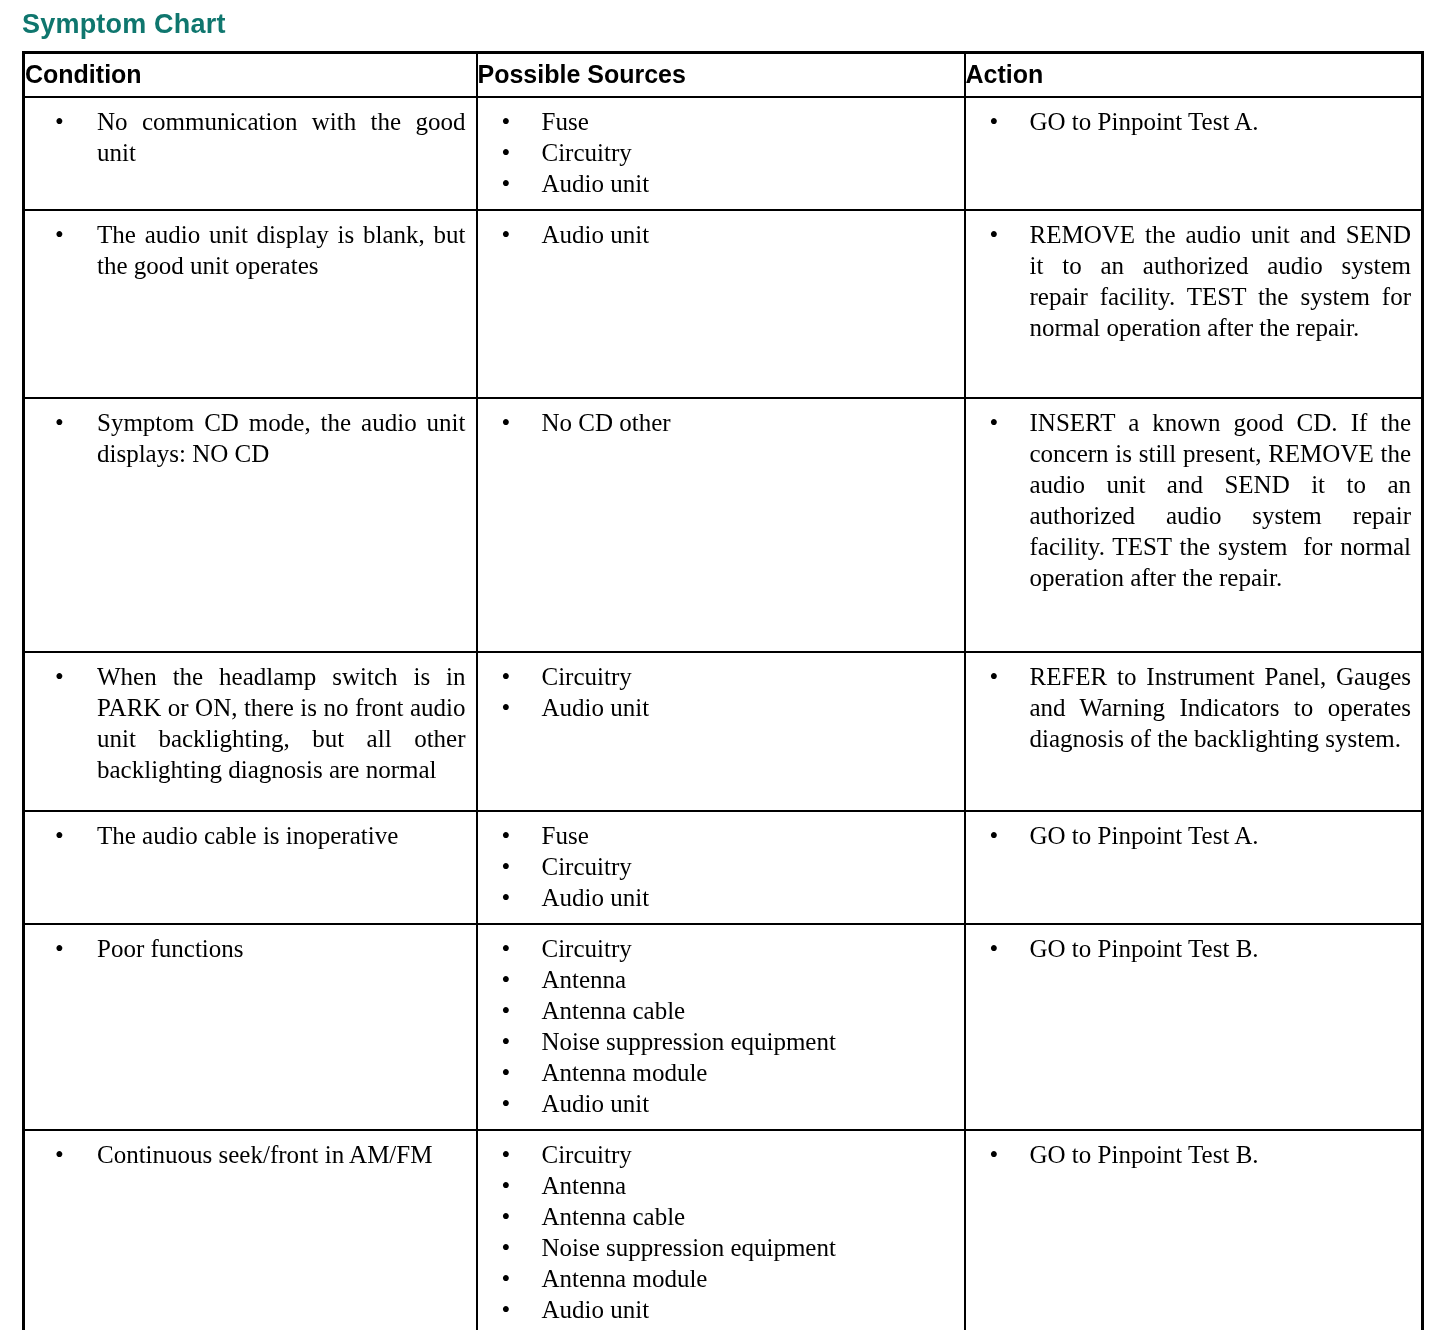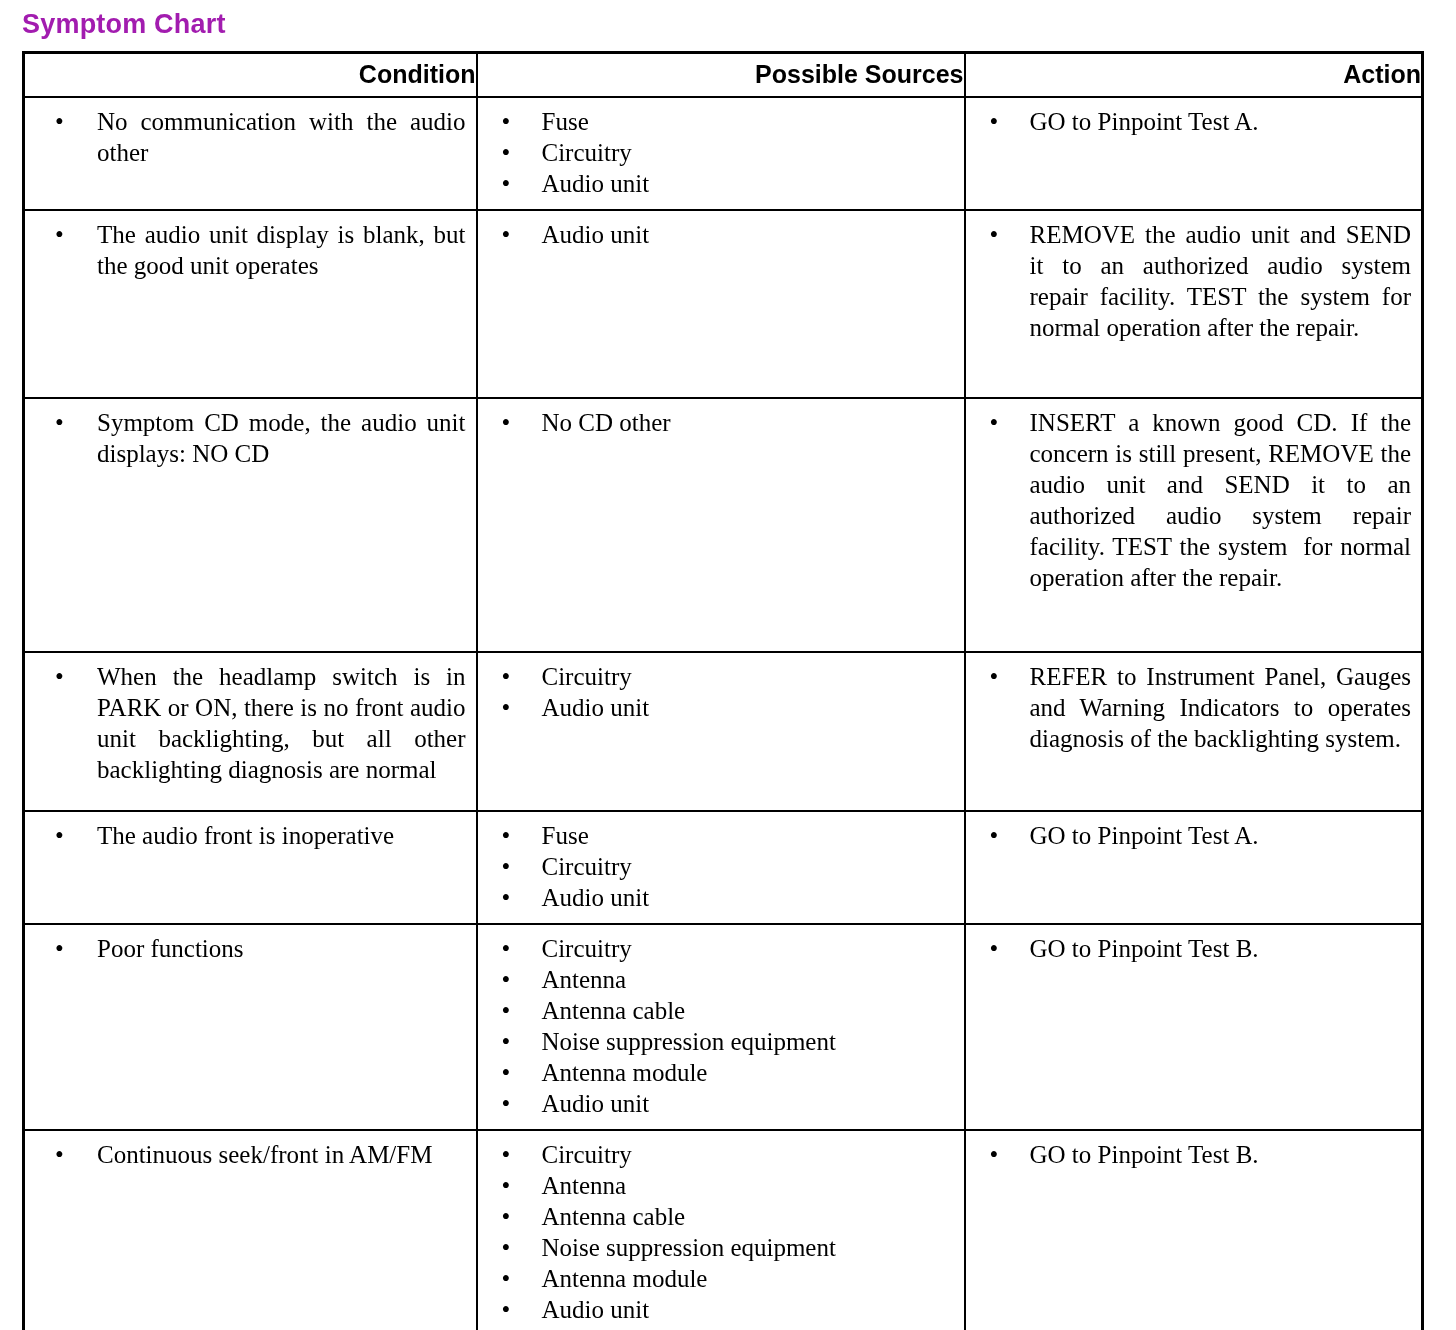--- a/index.html
+++ b/index.html
@@ -23,21 +23,21 @@
   }
   .doc-title {
     position: absolute;
     left: 22px;
     top: 8px;
     font-family: "Liberation Sans", "DejaVu Sans", sans-serif;
     font-weight: bold;
     font-size: 27px;
     line-height: 32px;
     letter-spacing: 0.2px;
-    color: #a21caf;
+    color: #0f766e;
     white-space: nowrap;
     text-align: center;
   }
   .chart-wrap {
     position: absolute;
     left: 22px;
     top: 51px;
     width: 1399px;
   }
   table.symptom-chart {
@@ -51,21 +51,21 @@
   table.symptom-chart col.col-action    { width: 458px; }
 
   table.symptom-chart th,
   table.symptom-chart td {
     border: 2px solid #000000;
     vertical-align: top;
     padding: 0;
   }
   table.symptom-chart thead th {
     border-bottom: 2px solid #000000;
-    text-align: right;
+    text-align: left;
     font-family: "Liberation Sans", "DejaVu Sans", sans-serif;
     font-weight: bold;
     font-size: 25px;
     line-height: 31px;
     padding: 5px 0 6px 0;
     height: 30px;
   }
   
   .cell {
     padding: 8px 10px 10px 10px;
@@ -140,21 +140,21 @@
           <th>Action</th>
         </tr>
       </thead>
       <tbody>
           <tr class="r1">
             <td class="condition-cell">
               <div class="cell">
                 <ul class="bullets spaced">
                   <li>
                     <span class="bullet-dot">•</span>
-                    <span class="li-text">No communication with the audio other</span>
+                    <span class="li-text">No communication with the good unit</span>
                   </li>
                 </ul>
               </div>
             </td>
             <td class="sources-cell">
               <div class="cell">
                 <ul class="bullets spaced">
                   <li>
                     <span class="bullet-dot">•</span>
                     <span class="li-text">Fuse</span>
@@ -280,21 +280,21 @@
                 </ul>
               </div>
             </td>
           </tr>
           <tr class="r5">
             <td class="condition-cell">
               <div class="cell">
                 <ul class="bullets spaced">
                   <li>
                     <span class="bullet-dot">•</span>
-                    <span class="li-text">The audio front is inoperative</span>
+                    <span class="li-text">The audio cable is inoperative</span>
                   </li>
                 </ul>
               </div>
             </td>
             <td class="sources-cell">
               <div class="cell">
                 <ul class="bullets spaced">
                   <li>
                     <span class="bullet-dot">•</span>
                     <span class="li-text">Fuse</span>

